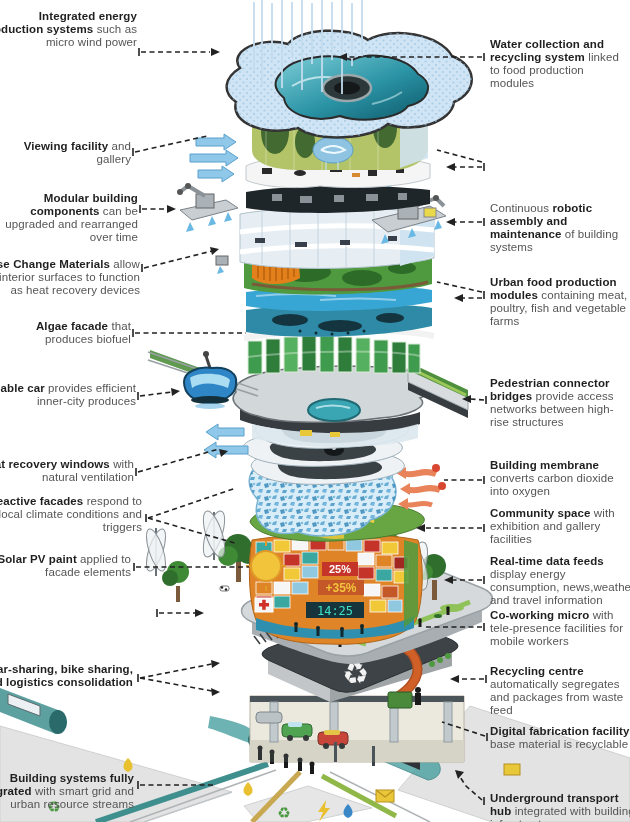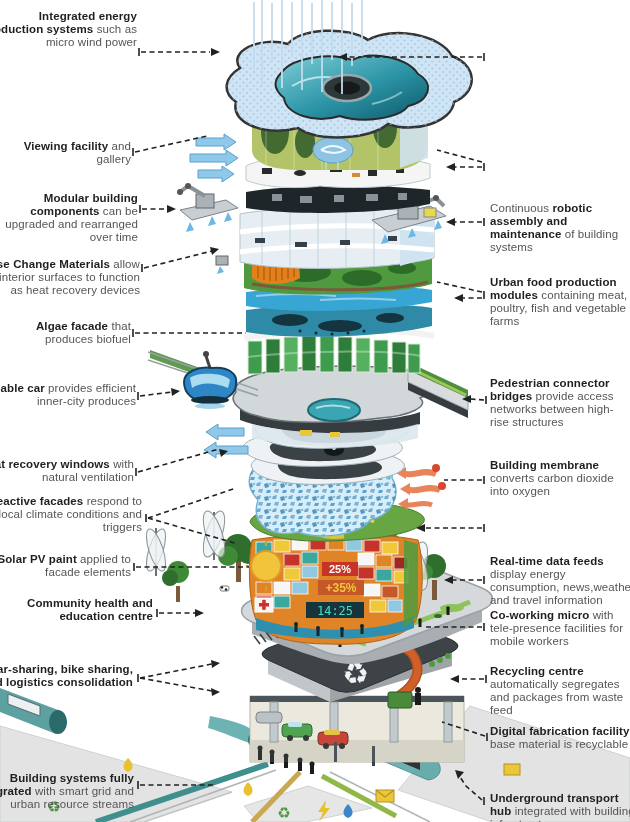--- a/index.html
+++ b/index.html
@@ -608,27 +608,28 @@
 
 <div class="lab lab-l" style="top:10px;  right:493px; width:162px;"><span class="seg-b">Integrated energy production systems</span><span class="seg-r"> such as micro wind power</span></div>
 <div class="lab lab-l" style="top:140px; right:499px; width:140px;"><span class="seg-b">Viewing facility</span><span class="seg-r"> and gallery</span></div>
 <div class="lab lab-l" style="top:192px; right:492px; width:158px;"><span class="seg-b">Modular building components</span><span class="seg-r"> can be upgraded and rearranged over time</span></div>
 <div class="lab lab-l" style="top:258px; right:490px; width:168px;"><span class="seg-b">Phase Change Materials</span><span class="seg-r"> allow for interior surfaces to function as heat recovery devices</span></div>
 <div class="lab lab-l" style="top:320px; right:499px; width:140px;"><span class="seg-b">Algae facade</span><span class="seg-r"> that produces biofuel</span></div>
 <div class="lab lab-l" style="top:382px; right:494px; width:150px;"><span class="seg-b">Cable car</span><span class="seg-r"> provides efficient inner-city produces</span></div>
 <div class="lab lab-l" style="top:458px; right:496px; width:158px;"><span class="seg-b">Heat recovery windows</span><span class="seg-r"> with natural ventilation</span></div>
 <div class="lab lab-l" style="top:495px; right:488px; width:162px;"><span class="seg-b">Reactive facades</span><span class="seg-r"> respond to local climate conditions and triggers</span></div>
 <div class="lab lab-l" style="top:553px; right:499px; width:150px;"><span class="seg-b">Solar PV paint</span><span class="seg-r"> applied to facade elements</span></div>
-<div class="lab lab-l" style="top:597px; right:477px; width:152px;"><span class="seg-b">Community health and education centre</span></div>
 <div class="lab lab-l" style="top:663px; right:497px; width:168px;"><span class="seg-b">Car-sharing, bike sharing, and logistics consolidation</span></div>
 <div class="lab lab-l" style="top:772px; right:496px; width:168px;"><span class="seg-b">Building systems fully integrated</span><span class="seg-r"> with smart grid and urban resource streams</span></div>
 
+<div class="lab lab-r" style="top:38px;  left:490px; width:140px;"><span class="seg-b">Water collection and recycling system</span><span class="seg-r"> linked to food production modules</span></div>
 <div class="lab lab-r" style="top:202px; left:490px; width:138px;"><span class="seg-r">Continuous </span><span class="seg-b">robotic assembly and maintenance</span><span class="seg-r"> of building systems</span></div>
 <div class="lab lab-r" style="top:276px; left:490px; width:142px;"><span class="seg-b">Urban food production modules</span><span class="seg-r"> containing meat, poultry, fish and vegetable farms</span></div>
 <div class="lab lab-r" style="top:377px; left:490px; width:142px;"><span class="seg-b">Pedestrian connector bridges</span><span class="seg-r"> provide access networks between high-rise structures</span></div>
 <div class="lab lab-r" style="top:459px; left:490px; width:142px;"><span class="seg-b">Building membrane</span><span class="seg-r"> converts carbon dioxide into oxygen</span></div>
+<div class="lab lab-r" style="top:507px; left:490px; width:134px;"><span class="seg-b">Community space</span><span class="seg-r"> with exhibition and gallery facilities</span></div>
 <div class="lab lab-r" style="top:555px; left:490px; width:146px;"><span class="seg-b">Real-time data feeds</span><span class="seg-r"> display energy consumption, news,weather and travel information</span></div>
 <div class="lab lab-r" style="top:609px; left:490px; width:146px;"><span class="seg-b">Co-working micro</span><span class="seg-r"> with tele-presence facilities for mobile workers</span></div>
 <div class="lab lab-r" style="top:665px; left:490px; width:142px;"><span class="seg-b">Recycling centre</span><span class="seg-r"> automatically segregates and packages from waste feed</span></div>
 <div class="lab lab-r" style="top:725px; left:490px; width:146px;"><span class="seg-b">Digital fabrication facility</span><span class="seg-r"> base material is recyclable</span></div>
 <div class="lab lab-r" style="top:792px; left:490px; width:146px;"><span class="seg-b">Underground transport hub</span><span class="seg-r"> integrated with building infrastructure</span></div>
 
 </div>
 
 </body></html>

